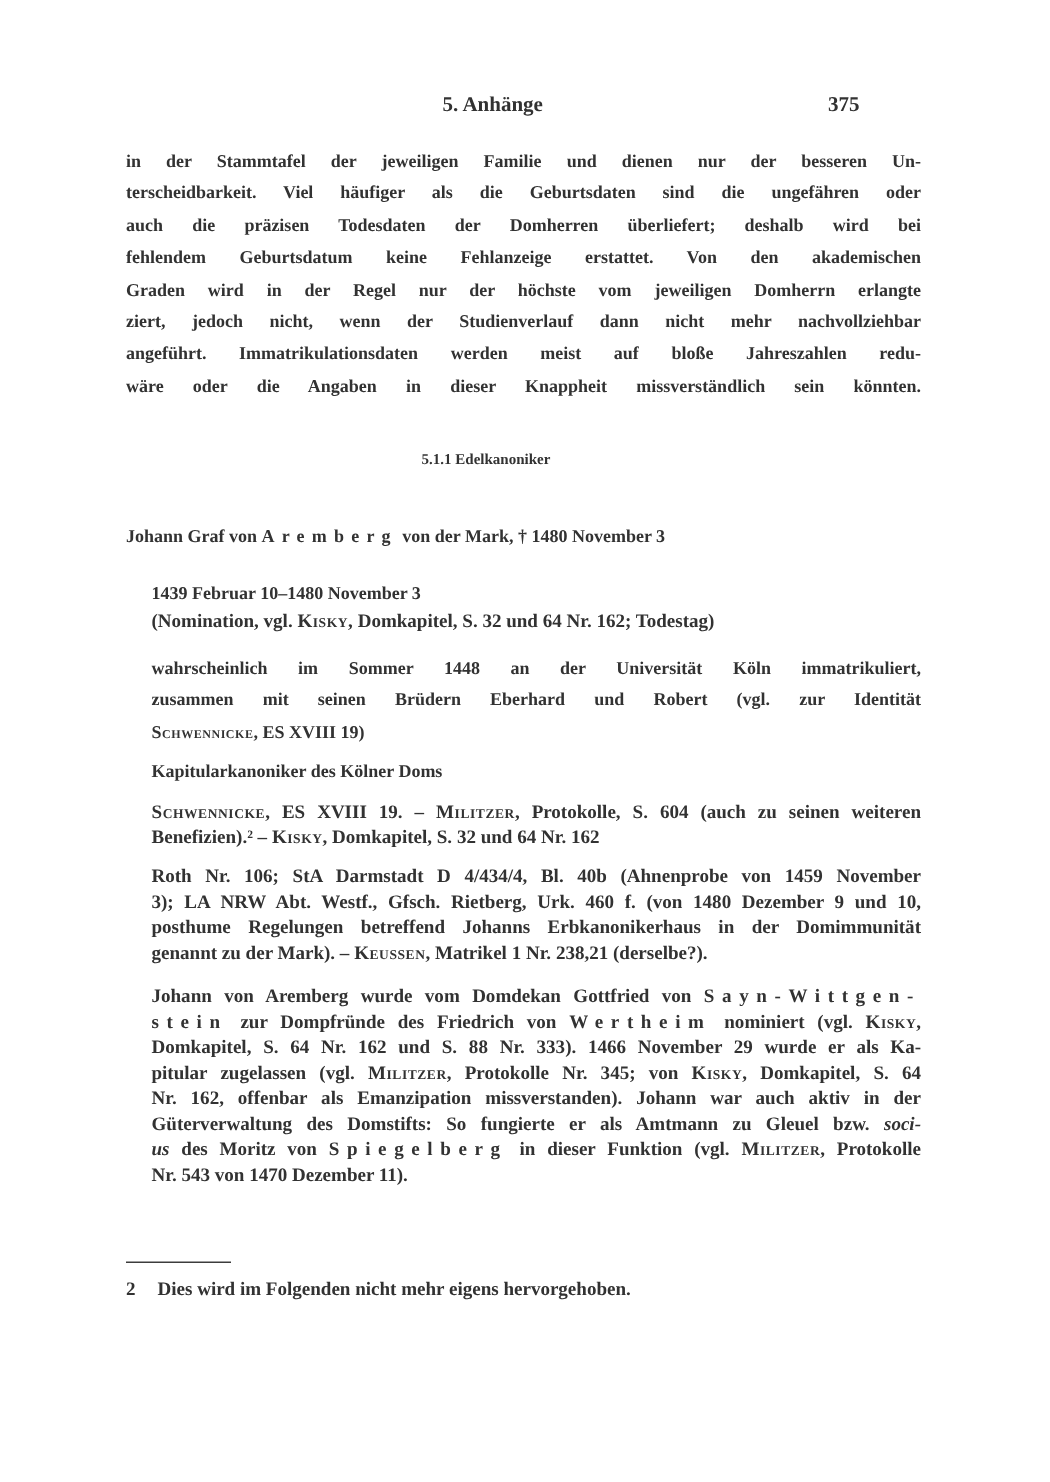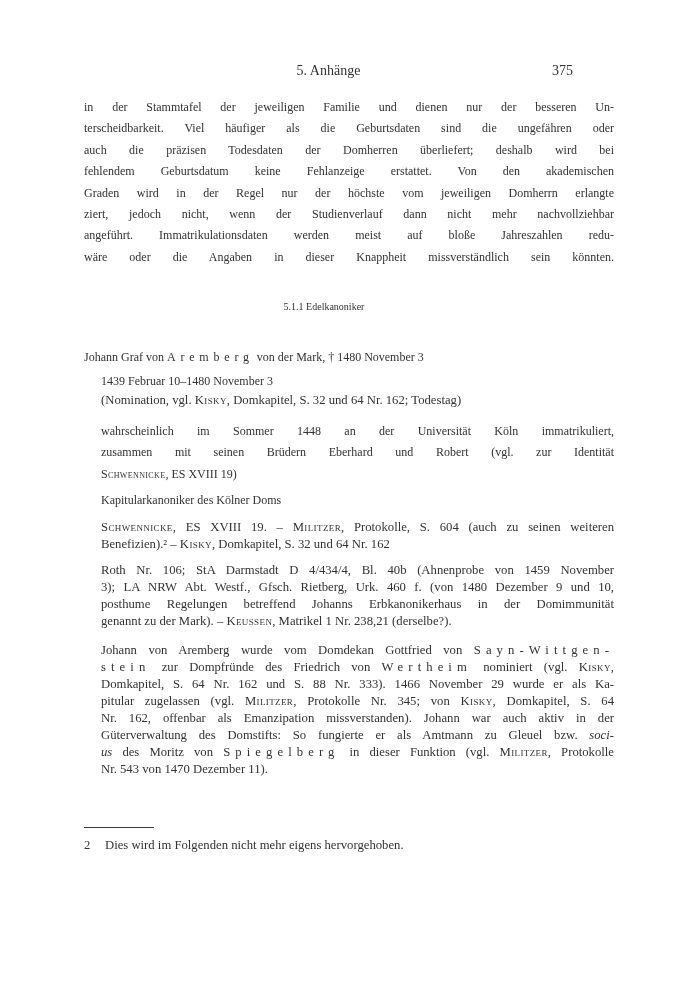--- a/index.html
+++ b/index.html
@@ -2,20 +2,21 @@
 <html><head>
 <meta charset="utf-8">
 <style>
   * { margin:0; padding:0; box-sizing:border-box; }
   html, body { background:#ffffff; }
   body { width:700px; height:988px; overflow:hidden; }
   .page {
     position:relative; width:612px; height:988px; background:#ffffff;
     color:#323232;
     font-family:"Liberation Serif","DejaVu Serif",serif;
+    font-weight:bold;
   }
   .content { position:absolute; left:84px; top:62px; width:530px; }
 
   .main  { font-size:12px;   line-height:21.4px; }
   .small { font-size:12.7px; line-height:17px; }
 
   .indent { margin-left:17px; }
 
   
   .tline { text-align:justify; text-align-last:justify; }
@@ -28,21 +29,21 @@
 
   
   .running-head { position:relative; width:489px; height:18px; font-size:14px; line-height:18px; }
   .rh-title { position:absolute; left:0; right:0; text-align:center; }
   .rh-page  { position:absolute; right:0; top:0; }
 
   
   [data-name="intro-paragraph"]            { margin-top:17px; }
   [data-name="subsection-heading"]         { margin-top:28px; width:480px; text-align:center; font-size:10px; line-height:21px; }
   [data-name="entry-heading"]              { margin-top:30px; }
-  [data-name="entry-dates"]                { margin-top:2px; }
+  [data-name="entry-dates"]                { margin-top:16px; }
   [data-name="entry-university-note"]      { margin-top:12px; }
   [data-name="entry-role"]                 { margin-top:5px; }
   [data-name="entry-bibliography-primary"] { margin-top:7px; }
   [data-name="entry-bibliography-sources"] { margin-top:9px; }
   [data-name="entry-commentary"]           { margin-top:12px; }
   [data-name="footnote-rule"]              { margin-top:49px; width:70px; border-top:1.2px solid #3c3c3c; }
   [data-name="footnote"]                   { margin-top:9px; display:flex; }
   .fn-num  { width:21px; flex:0 0 21px; }
   .fn-text { flex:1; }
 </style>

